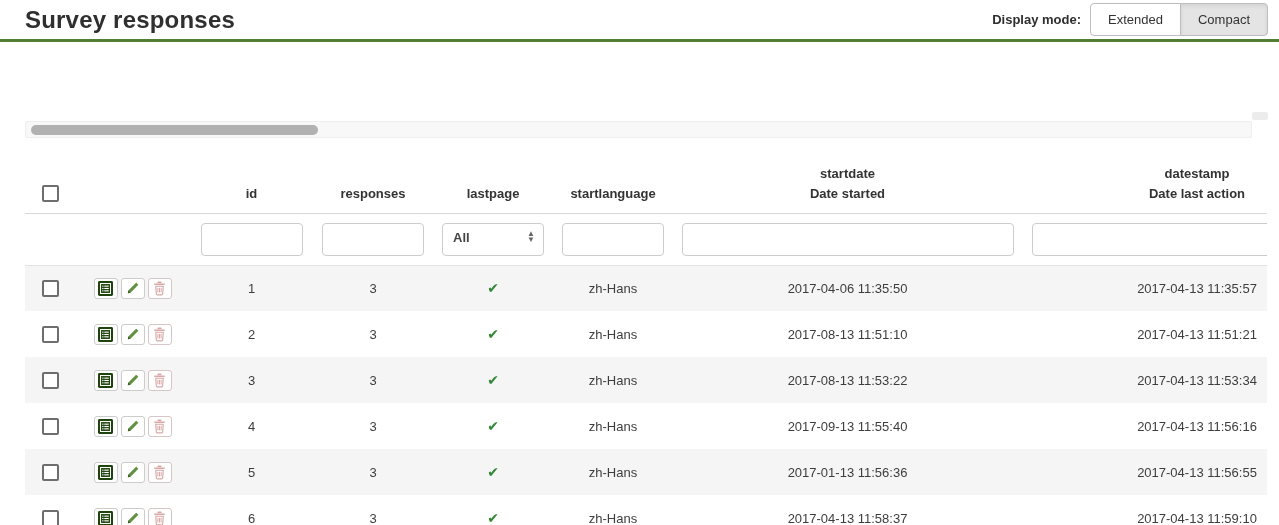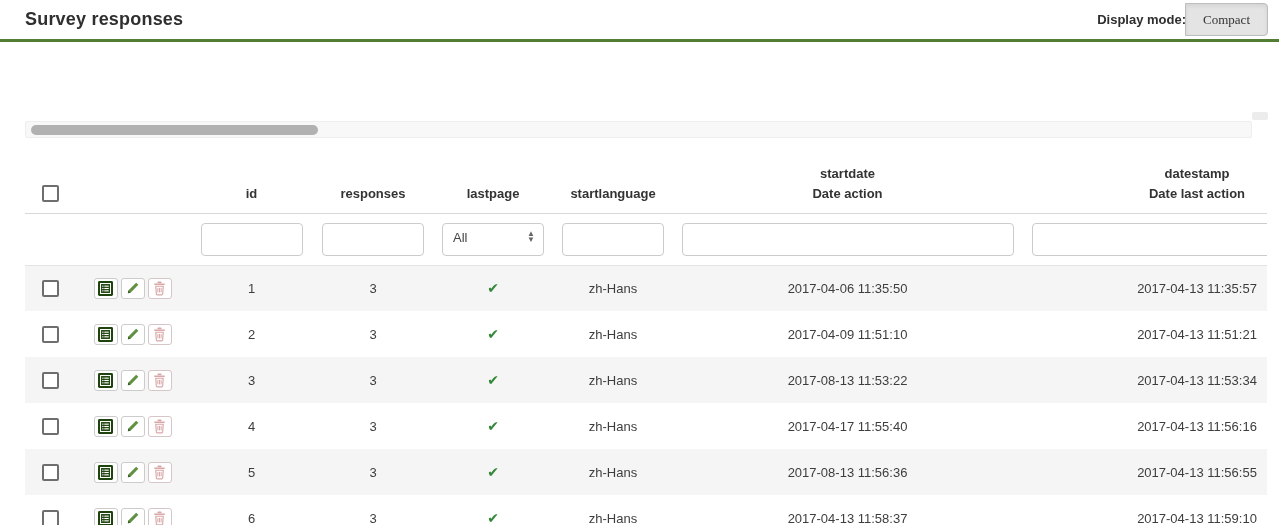--- a/index.html
+++ b/index.html
@@ -2,28 +2,28 @@
 <html><head>
 <meta charset="utf-8">
 <style>
   * { margin:0; padding:0; box-sizing:border-box; }
   html,body { width:1279px; height:525px; background:#fff; overflow:hidden;
     font-family:"Liberation Sans","DejaVu Sans",sans-serif; color:#333; position:relative; }
 
   
   .topbar { display:flex; align-items:center; justify-content:space-between;
     height:42px; padding:0 11px 0 25px; border-bottom:3px solid #527e33; }
-  .page-title { font-size:18px; font-weight:bold; color:#2f2f2f; letter-spacing:.2px; }
+  .page-title { font-size:24px; font-weight:bold; color:#2f2f2f; letter-spacing:.2px; }
   .mode-wrap { display:flex; align-items:center; }
-  .mode-label { font-size:13px; font-weight:bold; color:#2f2f2f;text-align:right; }
+  .mode-label { font-size:13px; font-weight:bold; margin-right:9px; color:#2f2f2f;text-align:right; }
   .mode-btn { height:33px; padding:0 17px; font-size:13px; color:#333; background:#fff;
     border:1px solid #bdbdbd; cursor:pointer; font-family:inherit; }
   .mode-btn:first-of-type { border-radius:4px 0 0 4px; }
   .mode-btn:last-of-type { border-radius:0 4px 4px 0; margin-left:-1px; }
-  .mode-btn.active { background:#e4e4e4; box-shadow:inset 0 2px 4px rgba(0,0,0,.08);font-family:Liberation Serif, serif; }
+  .mode-btn.active { background:#e4e4e4; box-shadow:inset 0 2px 4px rgba(0,0,0,.08); }
 
   
   .hscroll { position:absolute; left:25px; top:121px; width:1227px; height:17px;
     background:#f8f8f8; border:1px solid #eeeeee; border-radius:2px; }
   .hscroll-thumb { position:absolute; left:5px; top:3px; width:287px; height:10px;
     background:#b1b1b1; border-radius:5px; }
   .scroll-corner { position:absolute; left:1252px; top:112px; width:16px; height:8px;
     background:#ececec; border-radius:2px; }
 
   
@@ -32,21 +32,21 @@
   th { font-size:13px; font-weight:bold; color:#333; text-align:center;
     vertical-align:bottom; padding-bottom:9px; height:58px; line-height:20px;
     border-bottom:1px solid #d8d8d8; }
   .filter-row td { height:52px; text-align:center; vertical-align:middle;
     border-bottom:1px solid #e3e3e3; }
   .f-input { width:102px; height:33px; border:1px solid #ccc; border-radius:4px;
     font-size:13px; padding:0 8px; font-family:inherit; color:#444; background:#fff; }
   .f-input.wide { width:332px; }
   .f-select { width:102px; height:33px; border:1px solid #ccc; border-radius:4px;
     background:#fff; display:inline-flex; align-items:center; justify-content:space-between;
-    padding:0 8px 4px 10px; font-size:13px; color:#444; cursor:pointer; }
+    padding:0 8px 4px 10px; font-size:13px; color:#444; cursor:pointer;font-weight:bold; }
   .sel-arrows { display:flex; flex-direction:column; line-height:6px; font-size:8px;
     color:#666; letter-spacing:0; }
   .data-row td { height:46px; font-size:13px; color:#3d3d3d; text-align:center;
     vertical-align:middle; }
   .data-row.striped td { background:#f5f5f5; }
 
   
   .cbx { display:inline-block; width:17px; height:17px; background:#fff;
     border:2px solid #6e6e6e; border-radius:2px; vertical-align:middle; cursor:pointer; }
   th .cbx { margin-bottom:1px; }
@@ -60,20 +60,21 @@
 
   .check-glyph { color:#328637; font-size:14px; font-weight:bold; }
 </style>
 </head>
 <body>
 
 <div class="topbar">
   <div class="page-title">Survey responses</div>
   <div class="mode-wrap">
     <span class="mode-label">Display mode:</span>
+    <button class="mode-btn">Extended</button>
     <button class="mode-btn active">Compact</button>
   </div>
 </div>
 
 <div class="hscroll">
   <div class="hscroll-thumb"></div>
 </div>
 <div class="scroll-corner"></div>
 
 <div class="grid-clip">
@@ -91,21 +92,21 @@
   <thead>
     <tr>
       <th><span class="cbx"></span></th>
       <th></th>
       <th>id</th>
       <th>responses</th>
       <th>lastpage</th>
       <th>startlanguage</th>
       <th>
         <div>startdate</div>
-        <div>Date action</div>
+        <div>Date started</div>
       </th>
       <th>
         <div>datestamp</div>
         <div>Date last action</div>
       </th>
     </tr>
     <tr class="filter-row">
       <td></td>
       <td></td>
       <td><input class="f-input" style=""></td>
@@ -198,21 +199,21 @@
             <path d="M3.4 6.2h9.2l-.7 9.6a1.1 1.1 0 0 1-1.1 1H5.2a1.1 1.1 0 0 1-1.1-1z" fill="none" stroke="#d9a7a7" stroke-width="1.4"></path>
             <path d="M6 8.2v5.6M8 8.2v5.6M10 8.2v5.6" stroke="#d9a7a7" stroke-width="1.2"></path>
           </svg>
         </button>
       </span>
     </td>
     <td>2</td>
     <td>3</td>
     <td><span class="check-glyph">✔</span></td>
     <td>zh-Hans</td>
-    <td>2017-04-09 11:51:10</td>
+    <td>2017-08-13 11:51:10</td>
     <td>2017-04-13 11:51:21</td>
   </tr>
 
   <tr class="data-row striped">
     <td><span class="cbx"></span></td>
     <td>
       <span class="act-group">
         <button class="act-btn">
           <svg width="15" height="15" viewBox="0 0 16 16">
             <rect width="16" height="16" rx="1.5" fill="#1e430c"></rect>
@@ -282,21 +283,21 @@
             <path d="M3.4 6.2h9.2l-.7 9.6a1.1 1.1 0 0 1-1.1 1H5.2a1.1 1.1 0 0 1-1.1-1z" fill="none" stroke="#d9a7a7" stroke-width="1.4"></path>
             <path d="M6 8.2v5.6M8 8.2v5.6M10 8.2v5.6" stroke="#d9a7a7" stroke-width="1.2"></path>
           </svg>
         </button>
       </span>
     </td>
     <td>4</td>
     <td>3</td>
     <td><span class="check-glyph">✔</span></td>
     <td>zh-Hans</td>
-    <td>2017-04-17 11:55:40</td>
+    <td>2017-09-13 11:55:40</td>
     <td>2017-04-13 11:56:16</td>
   </tr>
 
   <tr class="data-row striped">
     <td><span class="cbx"></span></td>
     <td>
       <span class="act-group">
         <button class="act-btn">
           <svg width="15" height="15" viewBox="0 0 16 16">
             <rect width="16" height="16" rx="1.5" fill="#1e430c"></rect>
@@ -324,21 +325,21 @@
             <path d="M3.4 6.2h9.2l-.7 9.6a1.1 1.1 0 0 1-1.1 1H5.2a1.1 1.1 0 0 1-1.1-1z" fill="none" stroke="#d9a7a7" stroke-width="1.4"></path>
             <path d="M6 8.2v5.6M8 8.2v5.6M10 8.2v5.6" stroke="#d9a7a7" stroke-width="1.2"></path>
           </svg>
         </button>
       </span>
     </td>
     <td>5</td>
     <td>3</td>
     <td><span class="check-glyph">✔</span></td>
     <td>zh-Hans</td>
-    <td>2017-08-13 11:56:36</td>
+    <td>2017-01-13 11:56:36</td>
     <td>2017-04-13 11:56:55</td>
   </tr>
 
   <tr class="data-row">
     <td><span class="cbx"></span></td>
     <td>
       <span class="act-group">
         <button class="act-btn">
           <svg width="15" height="15" viewBox="0 0 16 16">
             <rect width="16" height="16" rx="1.5" fill="#1e430c"></rect>

